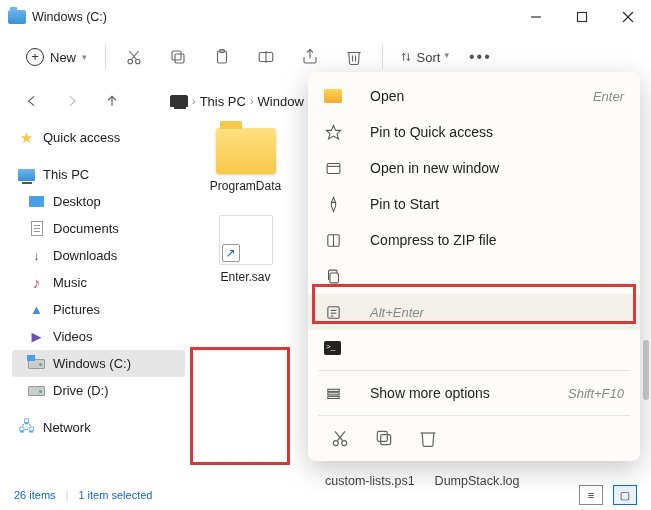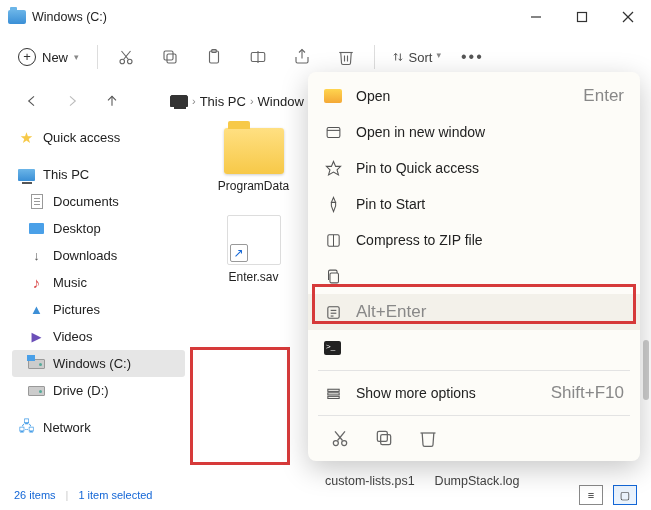--- a/index.html
+++ b/index.html
@@ -8,21 +8,21 @@
   
   .titlebar { height: 34px; display: flex; align-items: center; padding: 0 0 0 8px; }
   .titlebar .folder-mini { width: 18px; height: 14px; background: linear-gradient(#6bb5e8,#3a8fd6); border-radius: 2px; margin-right: 6px; position:relative; }
   .titlebar .folder-mini::before{content:"";position:absolute;top:-3px;left:2px;width:7px;height:3px;background:#6bb5e8;border-radius:1px 1px 0 0;}
   .titlebar .title { font-size: 12.5px; }
   .titlebar .spacer { flex: 1; }
   .winbtn { width: 46px; height: 34px; display: flex; align-items: center; justify-content: center; color: #333; }
   .winbtn svg { width: 12px; height: 12px; }
 
   
-  .toolbar { height: 46px; display: flex; align-items: center; padding: 0 8px; gap: 4px; }
+  .toolbar { height: 46px; display: flex; align-items: center; padding: 0 16px; gap: 4px; }
   .newbtn { display: flex; align-items: center; gap: 6px; padding: 5px 10px; border-radius: 4px; }
   .newbtn .plus-circ{width:18px;height:18px;border:1.3px solid #333;border-radius:50%;display:flex;align-items:center;justify-content:center;}
   .newbtn .plus-circ::before{content:"+";font-size:13px;line-height:0;color:#333;}
   .tool-ic { width: 40px; height: 40px; display: flex; align-items: center; justify-content: center; color: #666; }
   .tool-ic svg { width: 18px; height: 18px; stroke: #666; fill: none; stroke-width: 1.5; }
   .tool-sep { width: 1px; height: 24px; background: #ddd; margin: 0 4px; }
   .sortbtn { display: flex; align-items: flex-start; gap: 4px; padding: 5px 8px; color:#444;}
   .sortbtn svg{width:14px;height:14px;stroke:#444;fill:none;stroke-width:1.5;}
   .dots{font-size:16px;letter-spacing:2px;padding:0 8px;color:#555;}
 
@@ -53,35 +53,35 @@
   .ic-dl{color:#555;}
   .ic-music{color:#d94545;font-size:15px;}
   .ic-pic{color:#3d8fd6;font-size:13px;}
   .ic-vid{color:#6b4fb8;}
   .ic-drive{width:17px;height:10px;background:#ccc;border:1px solid #999;border-radius:1px;position:relative;}
   .ic-drive::after{content:"";position:absolute;right:2px;top:3px;width:3px;height:3px;background:#5a9;border-radius:50%;}
   .ic-drive.win::before{content:"";position:absolute;left:-2px;top:-5px;width:8px;height:6px;background:#4aa0e8;}
   .ic-net{color:#4aa0e8;font-size:14px;}
 
   .content { flex:1; padding: 0 0 0 10px; position:relative;}
-  .thumb { width:85px; display:inline-flex; flex-direction:column;align-items:center;gap:5px;margin:6px 8px 16px 16px;vertical-align:top;}
+  .thumb { width:85px; display:inline-flex; flex-direction:column;align-items:center;gap:5px;margin:6px 8px 16px 8px;vertical-align:top;}
   .folder-lg{width:60px;height:46px;background:linear-gradient(#ffe082,#f7c948);border-radius:3px;position:relative;box-shadow:0 1px 3px rgba(0,0,0,.2);}
   .folder-lg::before{content:"";position:absolute;top:-7px;left:4px;width:22px;height:8px;background:#f7c948;border-radius:2px 2px 0 0;}
   .folder-lg.hl{background:linear-gradient(#ffd54f,#f4a836);}
   .shortcut-ic{width:54px;height:50px;background:#fff;border:1px solid #ddd;position:relative;border-radius:2px;}
   .shortcut-ic::after{content:"↗";position:absolute;bottom:2px;left:2px;width:16px;height:16px;background:#fff;border:1px solid #999;color:#1366d6;font-size:12px;display:flex;align-items:center;justify-content:center;border-radius:2px;}
   .thumb-label{font-size:12px;text-align:center;}
   .hl-box{position:absolute;border:3px solid #d63a3a;pointer-events:none;}
   .hl1{left:5px;top:225px;width:100px;height:118px;}
 
   
   .ctx { position:absolute; left:308px; top:72px; width:332px; background:#fdfcf8; border-radius:8px; box-shadow:0 8px 28px rgba(0,0,0,.22); padding:6px 0; z-index:20;}
-  .ctx-item{display:flex;align-items:center;height:36px;padding:0 16px;gap:14px;font-size:14px;}
+  .ctx-item{display:flex;align-items:center;height:36px;padding:0 16px;gap:28px;font-size:14px;}
   .ctx-item .lbl{flex:1;}
-  .ctx-item .sc{color:#888;font-size:17px;}
+  .ctx-item .sc{color:#888;font-size:13px;font-style:italic;}
   .ctx-ic{width:18px;height:18px;display:flex;align-items:center;justify-content:center;color:#555;}
   .ctx-ic svg{width:17px;height:17px;stroke:#555;fill:none;stroke-width:1.5;}
   .ctx-ic.fld{background:linear-gradient(#ffd54f,#f4a836);border-radius:2px;width:18px;height:14px;}
   .ctx-ic.term{background:#222;width:17px;height:14px;border-radius:2px;position:relative;}
   .ctx-ic.term::after{content:">_";color:#fff;font-size:8px;position:absolute;left:2px;top:1px;}
   .ctx-sep{height:1px;background:#e3e3e3;margin:4px 10px;}
   .ctx-bottom{display:flex;gap:24px;padding:8px 22px 4px;justify-content:flex-start;}
   .ctx-bottom svg{width:20px;height:20px;stroke:#666;fill:none;stroke-width:1.5;}
   .hl2{position:absolute;left:312px;top:284px;width:324px;height:40px;border:3px solid #d63a3a;z-index:25;pointer-events:none;}
 
@@ -223,29 +223,29 @@
       </div>
     <div class="side-sep"></div>
     <div class="side-item top">
         <span class="ic">
           <span class="ic-pc"></span>
         </span>
         <span>This PC</span>
       </div>
     <div class="side-item">
         <span class="ic">
+          <span class="ic-desk"></span>
+        </span>
+        <span>Desktop</span>
+      </div>
+    <div class="side-item">
+        <span class="ic">
           <span class="ic-doc"></span>
         </span>
         <span>Documents</span>
-      </div>
-    <div class="side-item">
-        <span class="ic">
-          <span class="ic-desk"></span>
-        </span>
-        <span>Desktop</span>
       </div>
     <div class="side-item">
         <span class="ic ic-dl">↓</span>
         <span>Downloads</span>
       </div>
     <div class="side-item">
         <span class="ic ic-music">♪</span>
         <span>Music</span>
       </div>
     <div class="side-item">
@@ -297,33 +297,33 @@
 
 <div class="ctx">
   <div class="ctx-item">
       <span class="ctx-ic fld"></span>
       <span class="lbl">Open</span>
       <span class="sc">Enter</span>
     </div>
   <div class="ctx-item">
       <span class="ctx-ic">
         <svg viewBox="0 0 24 24">
+          <polygon points="12 2 15 9 22 9 17 14 19 21 12 17 5 21 7 14 2 9 9 9"></polygon>
+        </svg>
+      </span>
+      <span class="lbl">Pin to Quick access</span>
+    </div>
+  <div class="ctx-item">
+      <span class="ctx-ic">
+        <svg viewBox="0 0 24 24">
           <rect x="3" y="5" width="18" height="14" rx="2"></rect>
           <line x1="3" y1="9" x2="21" y2="9"></line>
         </svg>
       </span>
       <span class="lbl">Open in new window</span>
-    </div>
-  <div class="ctx-item">
-      <span class="ctx-ic">
-        <svg viewBox="0 0 24 24">
-          <polygon points="12 2 15 9 22 9 17 14 19 21 12 17 5 21 7 14 2 9 9 9"></polygon>
-        </svg>
-      </span>
-      <span class="lbl">Pin to Quick access</span>
     </div>
   <div class="ctx-item">
       <span class="ctx-ic">
         <svg viewBox="0 0 24 24">
           <path d="M12 2l3 7h-6l3-7z M9 9h6v5l-3 8-3-8z"></path>
         </svg>
       </span>
       <span class="lbl">Pin to Start</span>
     </div>
   <div class="ctx-item">

